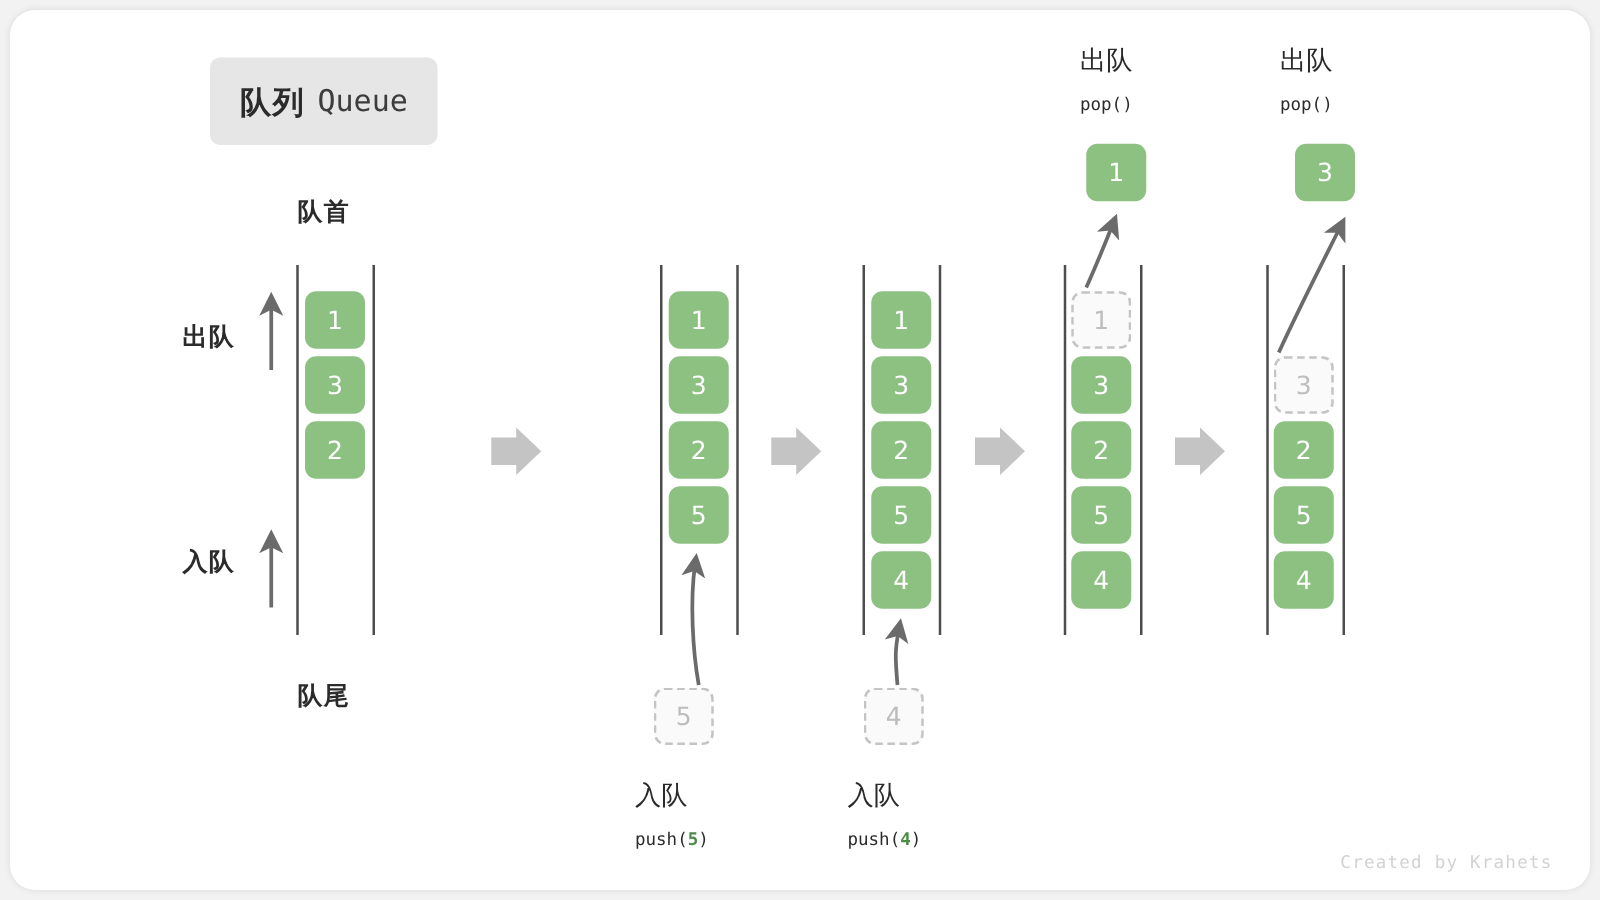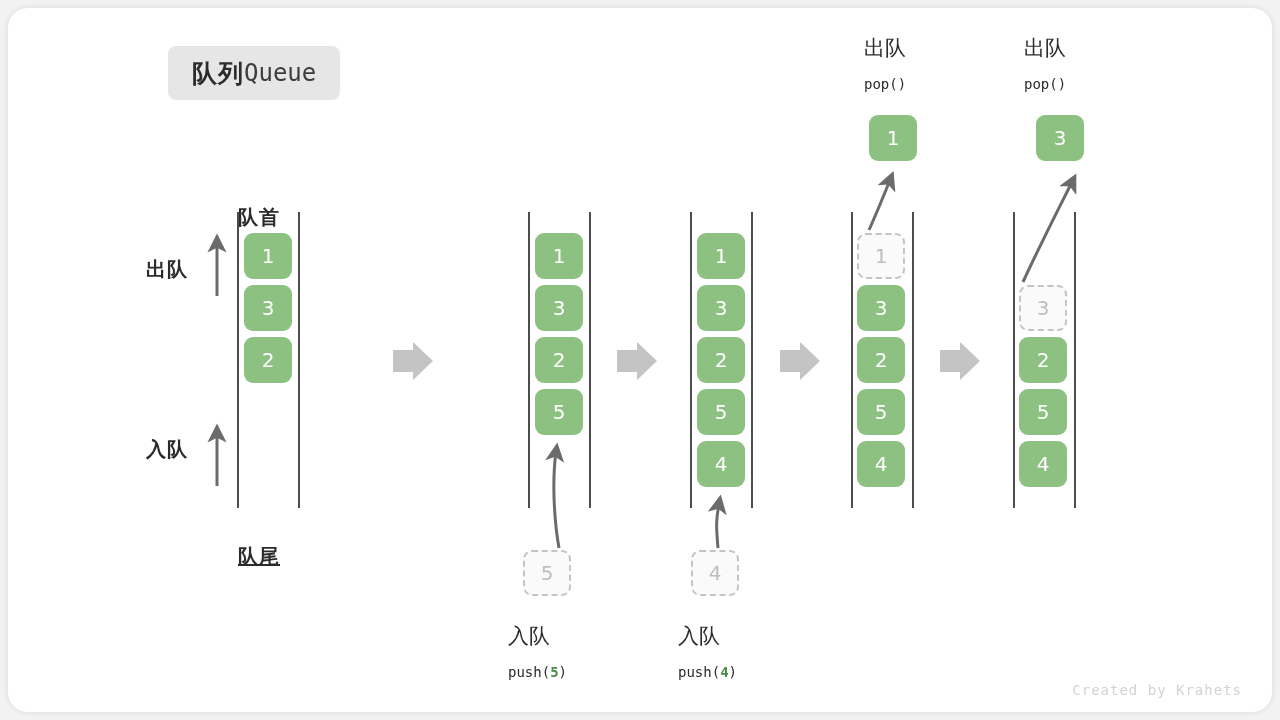--- a/index.html
+++ b/index.html
@@ -28,26 +28,27 @@
     background: #ffffff;
     border-radius: 20px;
     box-shadow: 0 0 6px rgba(0,0,0,0.10);
   }
   .abs { position: absolute; }
 
   
   .title-badge {
     left: 168px;
     top: 46px;
-    height: 54px;
+    height: 70px;
     padding: 0 24px;
     background: #e6e6e6;
     border-radius: 8px;
     display: flex;
     align-items: center;
+    gap: 10px;
   }
   .title-cn {
     font-size: 25px;
     font-weight: bold;
     color: #2b2b2b;
     letter-spacing: 1px;
   }
   .title-en {
     font-size: 24px;
     color: #3d3d3d;
@@ -122,22 +123,22 @@
 <body>
 
 <div id="canvas">
   <div class="card"></div>
 
   <div class="abs title-badge">
     <span class="title-cn">队列</span>
     <span class="title-en">Queue</span>
   </div>
 
-  <div class="abs label-cn-bold" style="left:238px; top:156px;margin-top:48px;">队首</div>
-  <div class="abs label-cn-bold" style="left:238px; top:543px;text-decoration:underline;">队尾</div>
+  <div class="abs label-cn-bold" style="left:238px; top:156px;">队首</div>
+  <div class="abs label-cn-bold" style="left:238px; top:543px;">队尾</div>
 
   <div class="abs label-cn-bold" style="left:146px; top:256px;">出队</div>
   <div class="abs label-cn-bold" style="left:146px; top:436px;">入队</div>
 
   <div class="abs rail" style="left:237px; top:212px; height:296px;"></div>
   <div class="abs rail" style="left:298px; top:212px; height:296px;"></div>
   <div class="abs box" style="left:244px; top:233px;">1</div>
   <div class="abs box" style="left:244px; top:285px;">3</div>
   <div class="abs box" style="left:244px; top:337px;">2</div>
 

